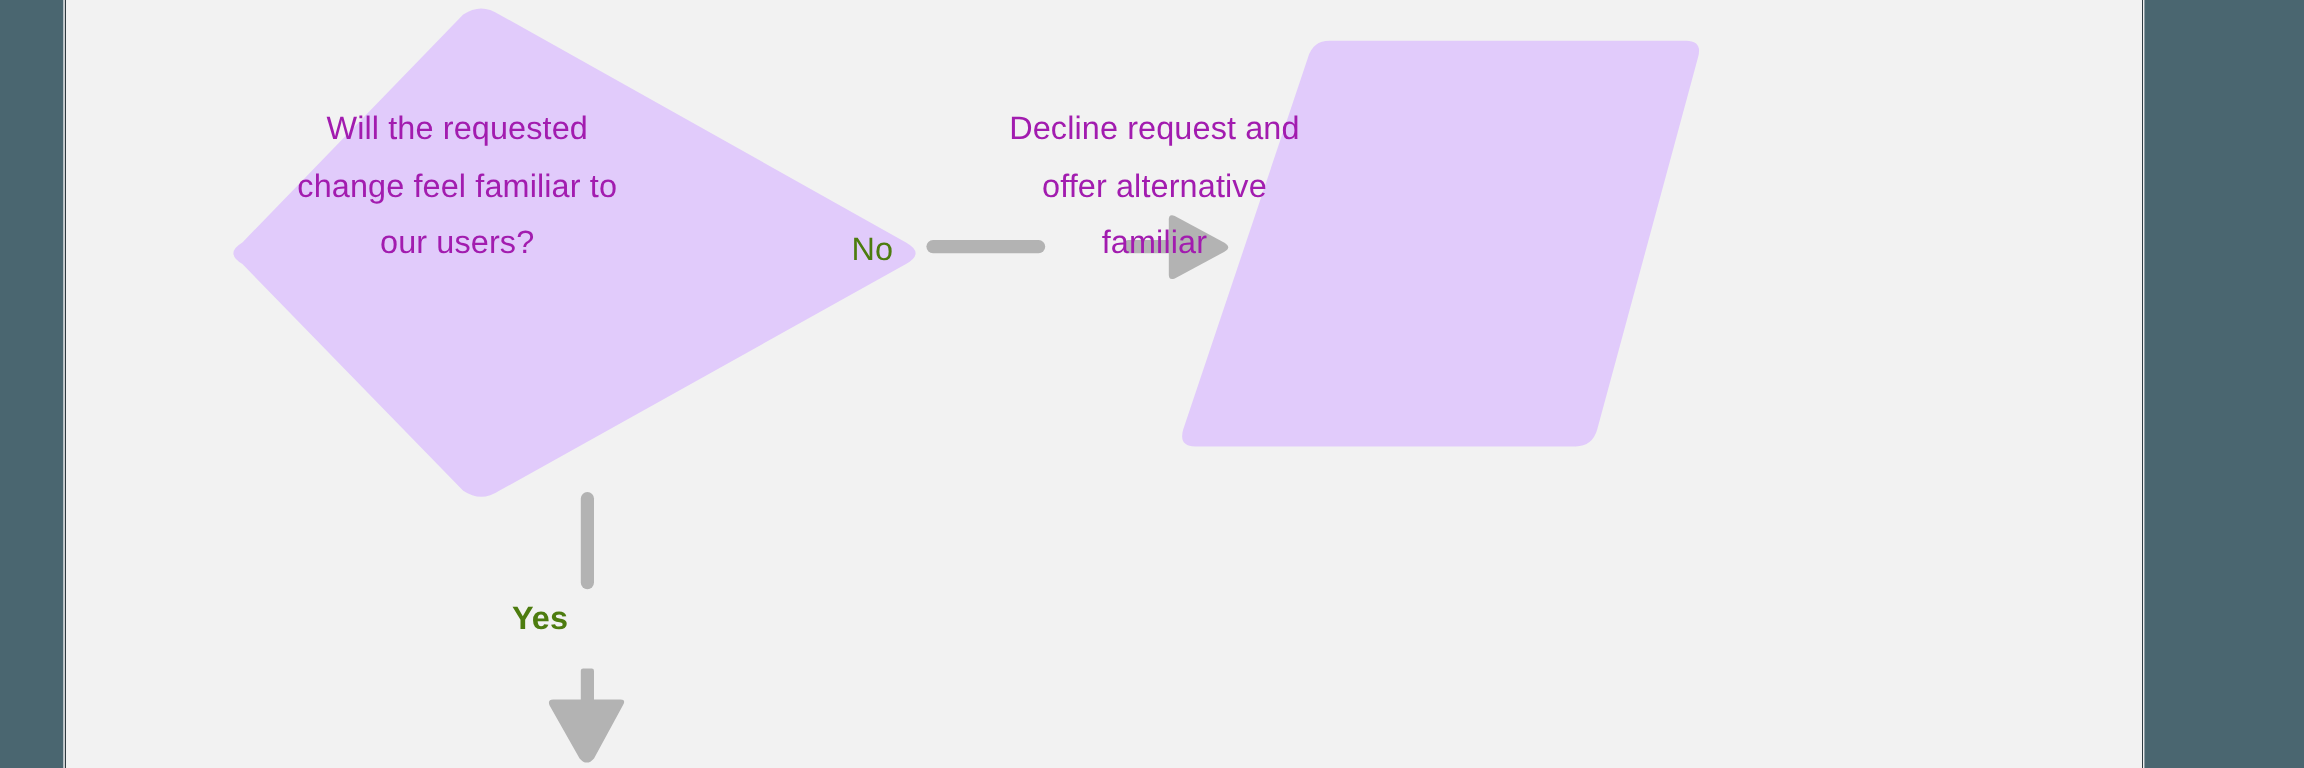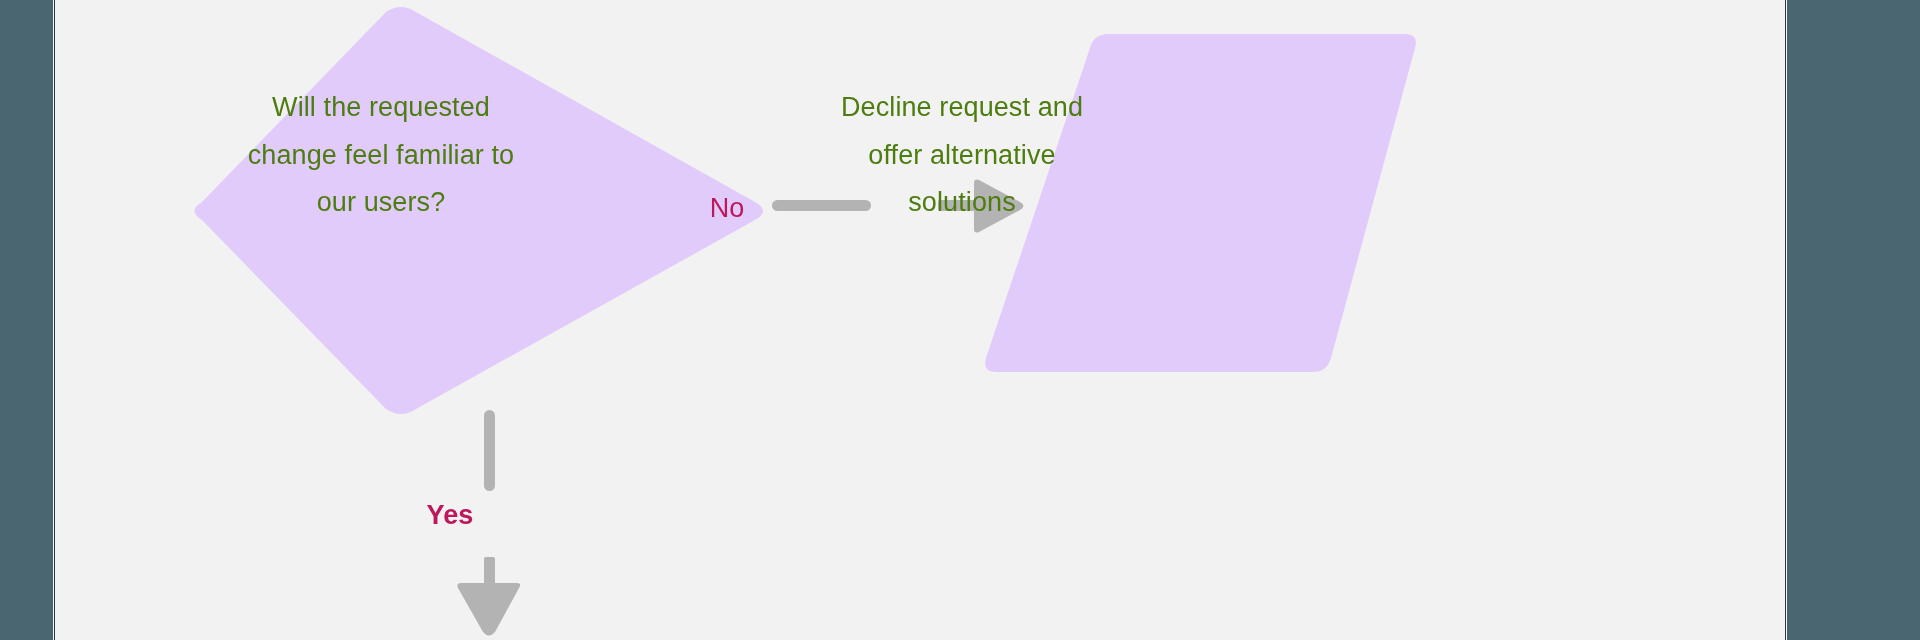--- a/index.html
+++ b/index.html
@@ -65,21 +65,21 @@
     position: absolute;
     left: 0;
     top: 0;
     width: 1730px;
     height: 640px;
   }
 
   
   .node-text {
     position: absolute;
-    color: #4d7c0f;
+    color: #a21caf;
     font-size: 27px;
     line-height: 47.5px;
     text-align: center;
     white-space: pre-line;
     letter-spacing: 0.1px;
   }
 
   #decision-text {
     left: 176px;
     top: 84px;
@@ -88,21 +88,21 @@
 
   #process-text {
     left: 771px;
     top: 84px;
     width: 272px;
   }
 
   
   .edge-label {
     position: absolute;
-    color: #be185d;
+    color: #4d7c0f;
     font-size: 27px;
     line-height: 30px;
     text-align: center;
     letter-spacing: 0.1px;
   }
 
   #edge-label-no {
     left: 627px;
     top: 193px;
     width: 90px;
@@ -169,21 +169,21 @@
                  Q 434 639 440 632
                  L 464 588
                  Q 467 583 462 583
                  Z"></path>
       </g>
 
     </svg>
 
     <div class="node-text" id="decision-text">Will the requested change feel familiar to our users?</div>
 
-    <div class="node-text" id="process-text">Decline request and offer alternative solutions</div>
+    <div class="node-text" id="process-text">Decline request and offer alternative familiar</div>
 
     <div class="edge-label" id="edge-label-no">No</div>
 
     <div class="edge-label" id="edge-label-yes">Yes</div>
 
   </div>
 
   <div class="rail-divider right"></div>
   <div class="rail-gap right"></div>
   <div class="rail right"></div>

